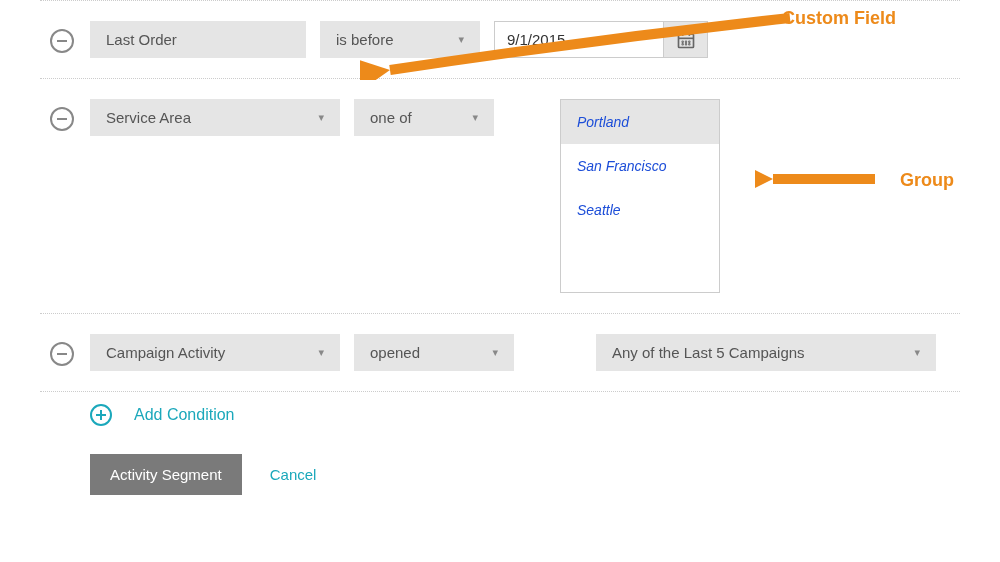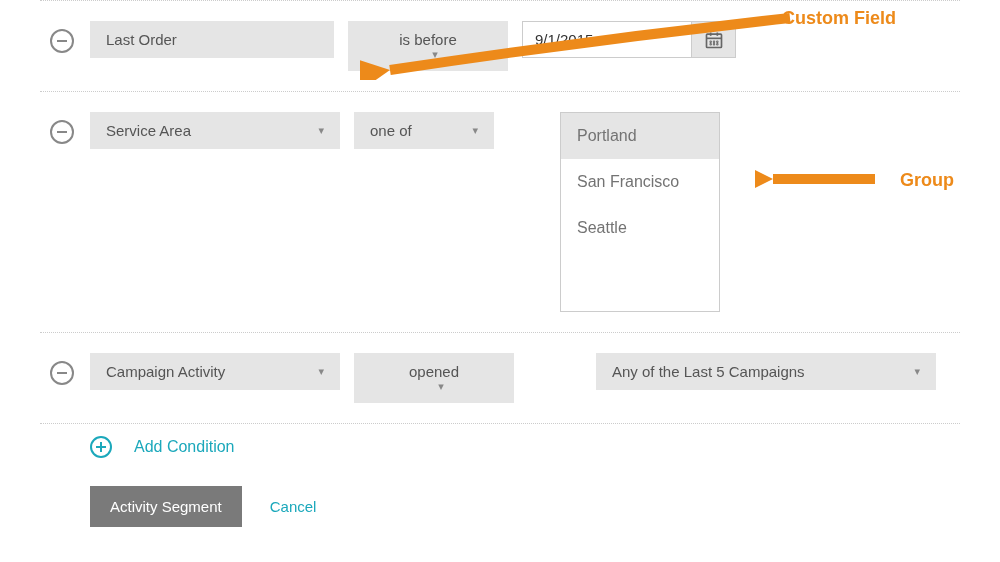--- a/index.html
+++ b/index.html
@@ -4,30 +4,30 @@
   <style>
     * { margin: 0; padding: 0; box-sizing: border-box; font-family: -apple-system, BlinkMacSystemFont, 'Segoe UI', sans-serif; }
     body { background: #fff; width: 1000px; height: 562px; position: relative; }
     .content { padding: 0 40px; }
     .divider { border: none; border-top: 1px dotted #ccc; margin: 0; }
     .row { display: flex; align-items: flex-start; gap: 14px; padding: 20px 0 20px 50px; position: relative; }
     .remove-btn { width: 24px; height: 24px; border: 2px solid #888; border-radius: 50%; display: flex; align-items: center; justify-content: center; cursor: pointer; position: absolute; left: 10px; top: 28px; }
     .remove-btn::before { content: ''; width: 10px; height: 2px; background: #888; display: block; }
     .dropdown { background: #e5e5e5; border: none; padding: 10px 16px; display: flex; align-items: center; justify-content: space-between; cursor: pointer; color: #555; font-size: 15px; }
     .dropdown .chevron { margin-left: 14px; font-size: 11px; color: #888; }
-    .dd-field { width: 244px; }
+    .dd-field { width: 216px; }
     .dd-field-narrow { width: 250px; }
-    .dd-op { width: 160px; flex-direction: column; }
+    .dd-op { width: 160px; }
     .dd-op-narrow { width: 140px; }
     .dd-wide { width: 340px; }
     .date-group { display: flex; }
     .date-input { border: 1px solid #ccc; padding: 9px 12px; font-size: 15px; color: #333; width: 170px; background: #fff; }
     .cal-btn { background: #e5e5e5; border: 1px solid #ccc; border-left: none; width: 44px; display: flex; align-items: center; justify-content: center; cursor: pointer; }
     .listbox { border: 1px solid #ccc; width: 160px; background: #fff; }
-    .list-item { padding: 14px 16px; font-size: 16px; color: #737373; cursor: pointer; }
+    .list-item { padding: 14px 16px; font-size: 14px; color: #1d4ed8; cursor: pointer; font-style: italic; }
     .list-item.selected { background: #e5e5e5; }
     .actions { padding: 12px 0 0 50px; }
     .add-cond { display: inline-flex; align-items: center; gap: 22px; color: #1ba8bb; font-size: 16px; cursor: pointer; }
     .add-icon { width: 22px; height: 22px; border: 2px solid #1ba8bb; border-radius: 50%; display: flex; align-items: center; justify-content: center; position: relative; }
     .add-icon::before { content: ''; width: 10px; height: 2px; background: #1ba8bb; position: absolute; }
     .add-icon::after { content: ''; width: 2px; height: 10px; background: #1ba8bb; position: absolute; }
     .footer { padding: 24px 0 0 50px; display: flex; align-items: center; gap: 28px; }
     .preview-btn { background: #7a7a7a; color: #fff; border: none; padding: 12px 20px; font-size: 15px; cursor: pointer; }
     .cancel-link { color: #1ba8bb; font-size: 15px; cursor: pointer; }
     .callout { position: absolute; color: #ed8a1a; font-weight: 700; font-size: 18px; pointer-events: none; }

